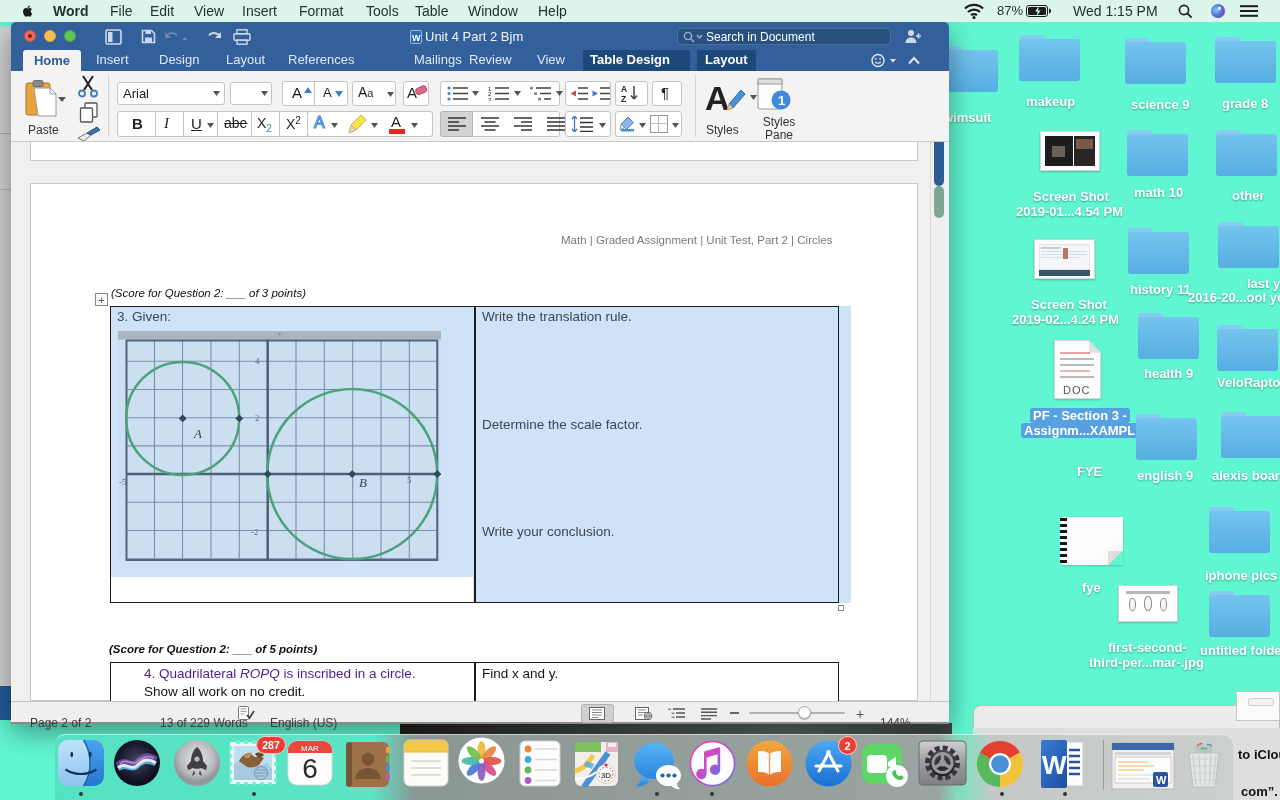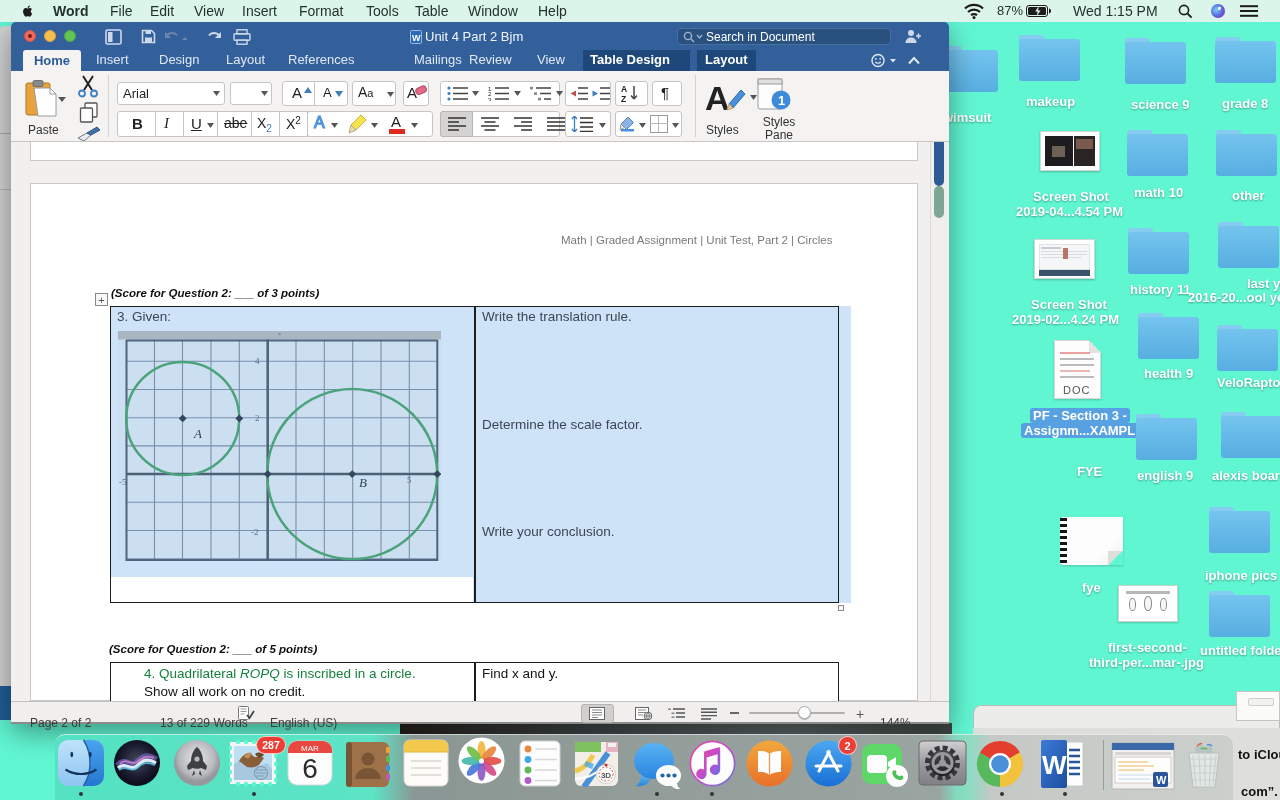--- a/index.html
+++ b/index.html
@@ -67,21 +67,21 @@
   <div class="abs" style="left:1052px;top:146px;width:13px;height:11px;background:#6e6257;"></div>
   <div class="folder" style="left:1127px;top:127px;">
       <div class="tab"></div>
       <div class="body"></div>
     </div>
   <div class="folder" style="left:1216px;top:127px;">
       <div class="tab"></div>
       <div class="body"></div>
     </div>
   <div class="dlabel" style="left:1033px;top:189px;">Screen Shot</div>
-  <div class="dlabel" style="left:1016px;top:204px;">2019-04...4.54 PM</div>
+  <div class="dlabel" style="left:1016px;top:204px;">2019-01...4.54 PM</div>
   <div class="dlabel" style="left:1134px;top:185px;">math 10</div>
   <div class="dlabel" style="left:1232px;top:188px;">other</div>
 
   <div class="abs" style="left:1034px;top:239px;width:61px;height:40px;background:#fff;border:1px solid #cfd8d4;box-shadow:0 1px 2px rgba(0,0,0,.25);"></div>
   <div class="abs" style="left:1039px;top:244px;width:51px;height:26px;background:#f4f6f8;border:1px solid #dfe3e6;"></div>
   <div class="abs" style="left:1041px;top:247px;width:20px;height:2px;background:#c8ccd0;"></div>
   <div class="abs" style="left:1041px;top:251px;width:46px;height:1px;background:#d8dce0;"></div>
   <div class="abs" style="left:1041px;top:254px;width:46px;height:1px;background:#d8dce0;"></div>
   <div class="abs" style="left:1041px;top:257px;width:40px;height:1px;background:#d8dce0;"></div>
   <div class="abs" style="left:1063px;top:248px;width:5px;height:11px;background:#b9756a;"></div>
@@ -513,21 +513,21 @@
     <div class="abs" style="left:748px;top:45px;font-size:12px;color:#333;text-align:center;width:40px;line-height:13px;">Styles<br>Pane</div>
   </div>
   <div id="docarea" class="abs">
 
     <div class="abs" style="left:19px;top:0;width:888px;height:19px;background:#fff;border:1px solid #c6c6c6;border-top:none;"></div>
 
     <div class="abs" style="left:19px;top:41px;width:888px;height:518px;background:#fff;border:1px solid #c6c6c6;"></div>
 
     <div class="abs" style="left:550px;top:92px;width:277px;font-size:11.5px;color:#7a7a7a;">Math | Graded Assignment | Unit Test, Part 2 | Circles</div>
 
-    <div class="abs" style="left:100px;top:145px;font-size:11.5px;font-weight:bold;font-style:italic;color:#101010;">(Score for Question 2: ___ of 3 points)</div>
+    <div class="abs" style="left:100px;top:145px;font-size:11.5px;font-weight:normal;font-style:italic;color:#101010;">(Score for Question 2: ___ of 3 points)</div>
     <div class="abs" style="left:84px;top:151px;width:13px;height:13px;border:1px solid #888;background:#f8f8f8;color:#555;font-size:11px;line-height:12px;text-align:center;">+</div>
 
     <div class="abs" style="left:99px;top:164px;width:741px;height:297px;background:#cfe3f8;"></div>
     <div class="abs" style="left:100px;top:435px;width:362px;height:25px;background:#fff;"></div>
     <div class="abs" style="left:99px;top:164px;width:729px;height:297px;border:1.5px solid #1c1c1c;"></div>
     <div class="abs" style="left:463px;top:164px;width:1.5px;height:297px;background:#1c1c1c;"></div>
     <div class="abs" style="left:106px;top:167px;font-size:13.5px;color:#3c4654;">3. Given:</div>
     <div class="abs" style="left:471px;top:167px;font-size:13.5px;color:#3c4654;">Write the translation rule.</div>
     <div class="abs" style="left:471px;top:275px;font-size:13.5px;color:#3c4654;">Determine the scale factor.</div>
     <div class="abs" style="left:471px;top:382px;font-size:13.5px;color:#3c4654;">Write your conclusion.</div>
@@ -567,21 +567,21 @@
         <text x="160" y="6" font-size="6">*</text>
       </g>
     </svg>
 
     <div class="abs" style="left:827px;top:463px;width:6px;height:6px;border:1px solid #8a8a8a;background:#fff;"></div>
 
     <div class="abs" style="left:98px;top:501px;font-size:11.5px;font-weight:bold;font-style:italic;color:#101010;">(Score for Question 2: ___ of 5 points)</div>
 
     <div class="abs" style="left:99px;top:520px;width:729px;height:45px;border:1.5px solid #1c1c1c;background:#fff;"></div>
     <div class="abs" style="left:463px;top:520px;width:1.5px;height:45px;background:#1c1c1c;"></div>
-    <div class="abs" style="left:133px;top:524px;font-size:13.5px;color:#15803d;">4. Quadrilateral <i>ROPQ</i> is inscribed in a circle.</div>
+    <div class="abs" style="left:133px;top:524px;font-size:13.5px;color:#4c1d95;">4. Quadrilateral <i>ROPQ</i> is inscribed in a circle.</div>
     <div class="abs" style="left:133px;top:542px;font-size:13.5px;color:#141414;">Show all work on no credit.</div>
     <div class="abs" style="left:471px;top:524px;font-size:13.5px;color:#141414;">Find x and y.</div>
 
     <div class="abs" style="left:919px;top:0;width:19px;height:559px;background:#f0efee;border-left:1px solid #dad9d8;"></div>
     <div class="abs" style="left:923px;top:0;width:10px;height:44px;background:#2d5c95;border-radius:0 0 5px 5px;"></div>
     <div class="abs" style="left:923px;top:44px;width:10px;height:32px;background:#7da694;border-radius:5px;"></div>
   </div>
   <div id="statusbar" class="abs">
     <div class="sbt" style="left:19px;">Page 2 of 2</div>
     <div class="sbt" style="left:109px;margin-left:40px;">13 of 229 Words</div>

